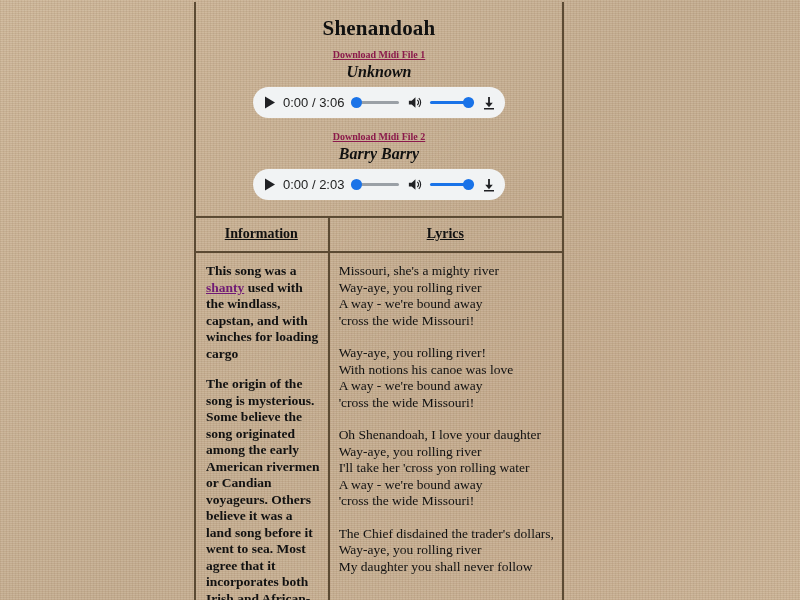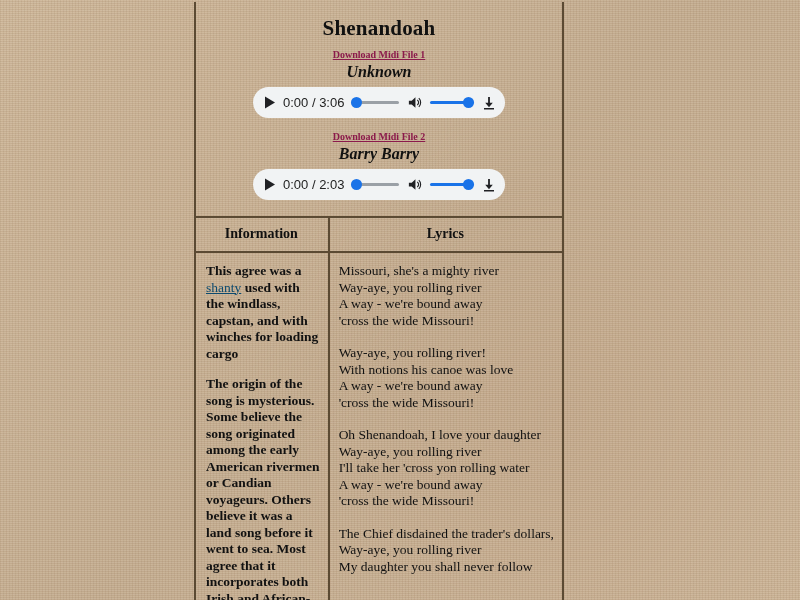--- a/index.html
+++ b/index.html
@@ -177,38 +177,39 @@
   }
   .col-lyrics {
     flex: 1 1 auto;
   }
   .col-head {
     text-align: center;
     font-weight: bold;
     font-size: 14px;
     padding: 8px 1px 9px 0;
     border-bottom: 2px solid #5b4a33;
+    text-decoration: underline;
   }
   .col-body {
     padding: 10px 8px 0 10px;
     font-size: 13.5px;
     line-height: 16.5px;
   }
   .col-info .col-body {
     font-weight: bold;
   }
   .col-info p { margin: 0 0 14px 0; }
   .col-lyrics .col-body { padding-left: 9px; }
   .verse { margin: 0 0 16px 0; }
   .verse div { white-space: nowrap; }
   .inline-link {
-    color: #0c4a6e;
+    color: #701a75;
     text-decoration: underline;
     cursor: pointer;
-    font-weight: normal;
+    font-weight: bold;
   }
   .ital { font-style: italic; }
 </style>
 </head>
 <body>
 
 <div id="page">
 
   <div class="top-panel">
     <div class="song-title">Shenandoah</div>
@@ -281,21 +282,21 @@
           </svg>
         </span>
       </div>
     </div>
   </div>
 
   <div class="columns">
     <div class="col col-info">
       <div class="col-head">Information</div>
       <div class="col-body">
-        <p><span>This agree was a </span><a class="inline-link">shanty</a><span> used with the windlass, capstan, and with winches for loading cargo</span></p>
+        <p><span>This song was a </span><a class="inline-link">shanty</a><span> used with the windlass, capstan, and with winches for loading cargo</span></p>
         <p>The origin of the song is mysterious. Some believe the song originated among the early American rivermen or Candian voyageurs. Others believe it was a land song before it went to sea. Most agree that it incorporates both Irish and African-American elements.</p>
         <p><span class="ital">Shenandoah</span><span> was tremendously popular both on land and sea and</span></p>
       </div>
     </div>
 
     <div class="col col-lyrics">
       <div class="col-head">Lyrics</div>
       <div class="col-body">
         <div class="verse">
           <div>Missouri, she's a mighty river</div>

